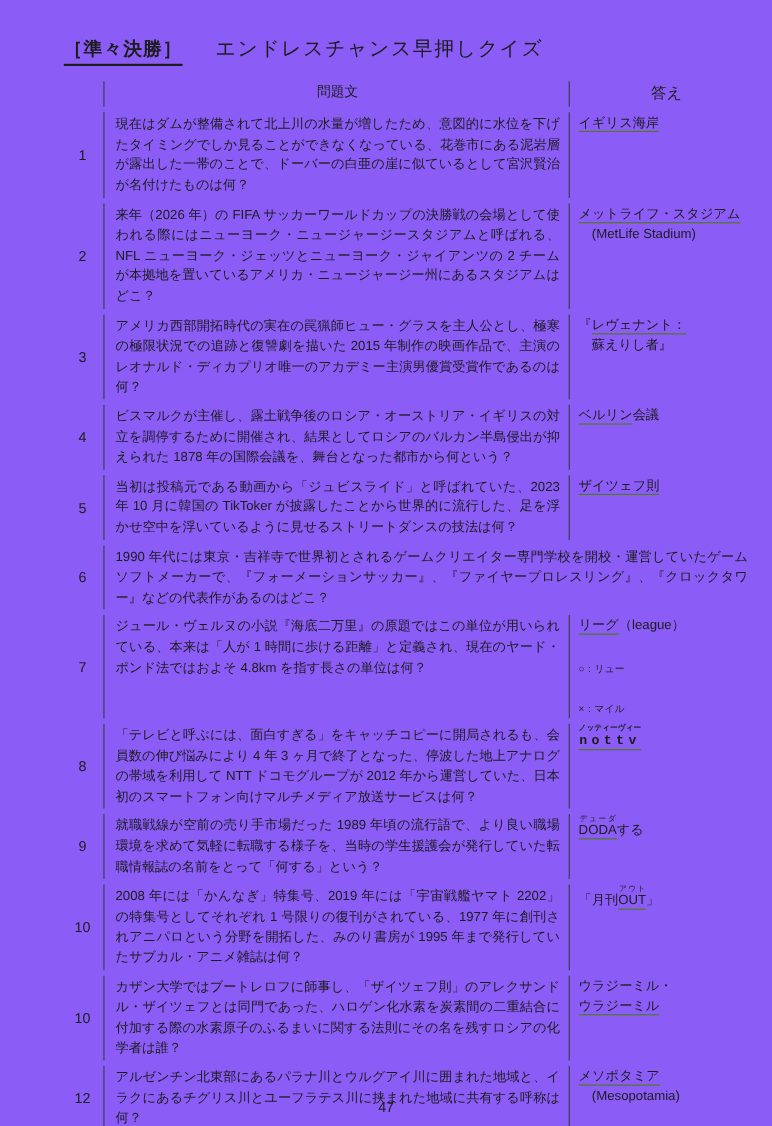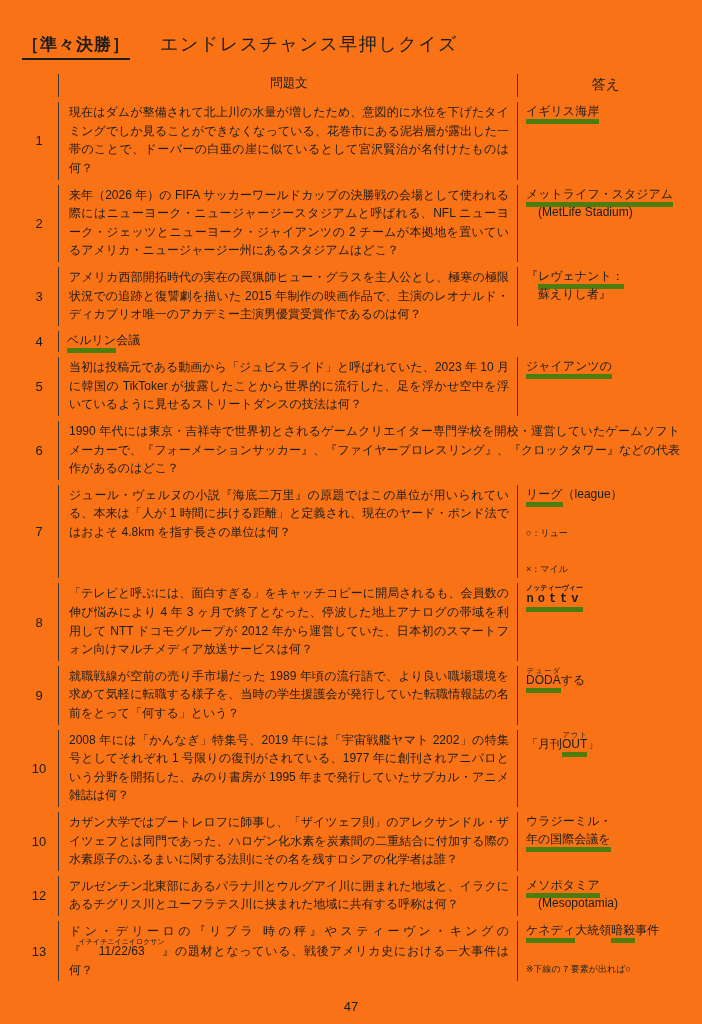--- a/index.html
+++ b/index.html
@@ -1,36 +1,36 @@
 <!DOCTYPE html>
 <html><head>
 <meta charset="utf-8">
 <style>
   html,body{margin:0;padding:0;background:#e8e8e8;}
   .page{
-    width:702px;height:1024px;background:#f97316;position:relative;
-    box-sizing:border-box;padding:30px 14px 0 20px;overflow:hidden;
+    width:702px;height:1024px;background:#8b5cf6;position:relative;
+    box-sizing:border-box;padding:30px 14px 0 56px;overflow:hidden;
     font-family:"Liberation Sans","DejaVu Sans",sans-serif;color:#1c1c1c;
   }
   .title-row{display:flex;align-items:baseline;gap:30px;margin:2px 0 14px 2px;}
   .round{font-size:17px;font-weight:bold;letter-spacing:1px;border-bottom:2px solid #1c1c1c;padding-bottom:2px;}
   .main-title{font-size:18px;font-weight:normal;letter-spacing:1.5px;}
   .quiz-table{display:flex;flex-direction:column;gap:5px;}
   .trow{display:flex;align-items:stretch;}
   .cell-num{flex:0 0 38px;display:flex;align-items:center;justify-content:center;font-size:13px;}
   .cell-q{flex:1;border-left:1.5px solid #3a3a3a;padding:1px 8px 2px 10px;
           font-size:12px;line-height:1.55;text-align:justify;}
   .cell-a{flex:0 0 160px;border-left:1.5px solid #3a3a3a;padding:1px 2px 2px 8px;
           font-size:12px;line-height:1.45;}
   .header-row .cell-q{text-align:center;font-size:12.5px;padding-top:0;padding-bottom:3px;}
   .header-row .cell-a{text-align:center;font-size:14px;padding-top:0;padding-bottom:3px;}
   .ans-line{margin-bottom:1px;}
   .ans-line.small{font-size:9px;line-height:1.35;color:#222;margin-top:24px;}
   .ans-line.indent{padding-left:12px;}
-  .u{border-bottom:5px solid #4d7c0f;padding-bottom:1px;}
+  .u{border-bottom:1px solid #4d7c0f;padding-bottom:1px;}
   ruby{ruby-position:over;}
   rt{font-size:7px;letter-spacing:0;}
   .spaced{letter-spacing:4px;font-family:"Liberation Mono","DejaVu Sans Mono",monospace;font-weight:bold;}
   .page-number{position:absolute;bottom:10px;left:0;right:0;text-align:center;font-size:13px;}
 </style>
 </head>
 <body>
 
 <div class="page">
   <div class="title-row">
@@ -63,29 +63,30 @@
       <div class="trow">
         <div class="cell-num">3</div>
         <div class="cell-q"><span>アメリカ西部開拓時代の実在の罠猟師ヒュー・グラスを主人公とし、極寒の極限状況での追跡と復讐劇を描いた 2015 年制作の映画作品で、主演のレオナルド・ディカプリオ唯一のアカデミー主演男優賞受賞作であるのは何？</span></div>
         <div class="cell-a">
           <div class="ans-line"><span>『</span><span class="u">レヴェナント：</span></div>
           <div class="ans-line indent"><span>蘇えりし者』</span></div>
         </div>
       </div>
       <div class="trow">
         <div class="cell-num">4</div>
+        <div class="cell-q"><span>ビスマルクが主催し、露土戦争後のロシア・オーストリア・イギリスの対立を調停するために開催され、結果としてロシアのバルカン半島侵出が抑えられた 1878 年の国際会議を、舞台となった都市から何という？</span></div>
         <div class="cell-a">
           <div class="ans-line"><span class="u">ベルリン</span><span>会議</span></div>
         </div>
       </div>
       <div class="trow">
         <div class="cell-num">5</div>
         <div class="cell-q"><span>当初は投稿元である動画から「ジュビスライド」と呼ばれていた、2023 年 10 月に韓国の TikToker が披露したことから世界的に流行した、足を浮かせ空中を浮いているように見せるストリートダンスの技法は何？</span></div>
         <div class="cell-a">
-          <div class="ans-line"><span class="u">ジャイアンツの</span></div>
+          <div class="ans-line"><span class="u">ザイツェフ則</span></div>
         </div>
       </div>
       <div class="trow">
         <div class="cell-num">6</div>
         <div class="cell-q"><span>1990 年代には東京・吉祥寺で世界初とされるゲームクリエイター専門学校を開校・運営していたゲームソフトメーカーで、『フォーメーションサッカー』、『ファイヤープロレスリング』、『クロックタワー』などの代表作があるのはどこ？</span></div>
       </div>
       <div class="trow">
         <div class="cell-num">7</div>
         <div class="cell-q"><span>ジュール・ヴェルヌの小説『海底二万里』の原題ではこの単位が用いられている、本来は「人が 1 時間に歩ける距離」と定義され、現在のヤード・ポンド法ではおよそ 4.8km を指す長さの単位は何？</span></div>
         <div class="cell-a">
@@ -113,21 +114,21 @@
         <div class="cell-q"><span>2008 年には「かんなぎ」特集号、2019 年には「宇宙戦艦ヤマト 2202」の特集号としてそれぞれ 1 号限りの復刊がされている、1977 年に創刊されアニパロという分野を開拓した、みのり書房が 1995 年まで発行していたサブカル・アニメ雑誌は何？</span></div>
         <div class="cell-a">
           <div class="ans-line"><span>「月刊</span><ruby class="u">OUT<rt>アウト</rt></ruby><span>」</span></div>
         </div>
       </div>
       <div class="trow">
         <div class="cell-num">10</div>
         <div class="cell-q"><span>カザン大学ではブートレロフに師事し、「ザイツェフ則」のアレクサンドル・ザイツェフとは同門であった、ハロゲン化水素を炭素間の二重結合に付加する際の水素原子のふるまいに関する法則にその名を残すロシアの化学者は誰？</span></div>
         <div class="cell-a">
           <div class="ans-line"><span>ウラジーミル・</span></div>
-          <div class="ans-line"><span class="u">年の国際会議を</span></div>
+          <div class="ans-line"><span class="u">ウラジーミル</span></div>
         </div>
       </div>
       <div class="trow">
         <div class="cell-num">12</div>
         <div class="cell-q"><span>アルゼンチン北東部にあるパラナ川とウルグアイ川に囲まれた地域と、イラクにあるチグリス川とユーフラテス川に挟まれた地域に共有する呼称は何？</span></div>
         <div class="cell-a">
           <div class="ans-line"><span class="u">メソポタミア</span></div>
           <div class="ans-line indent"><span>(Mesopotamia)</span></div>
         </div>
       </div>

